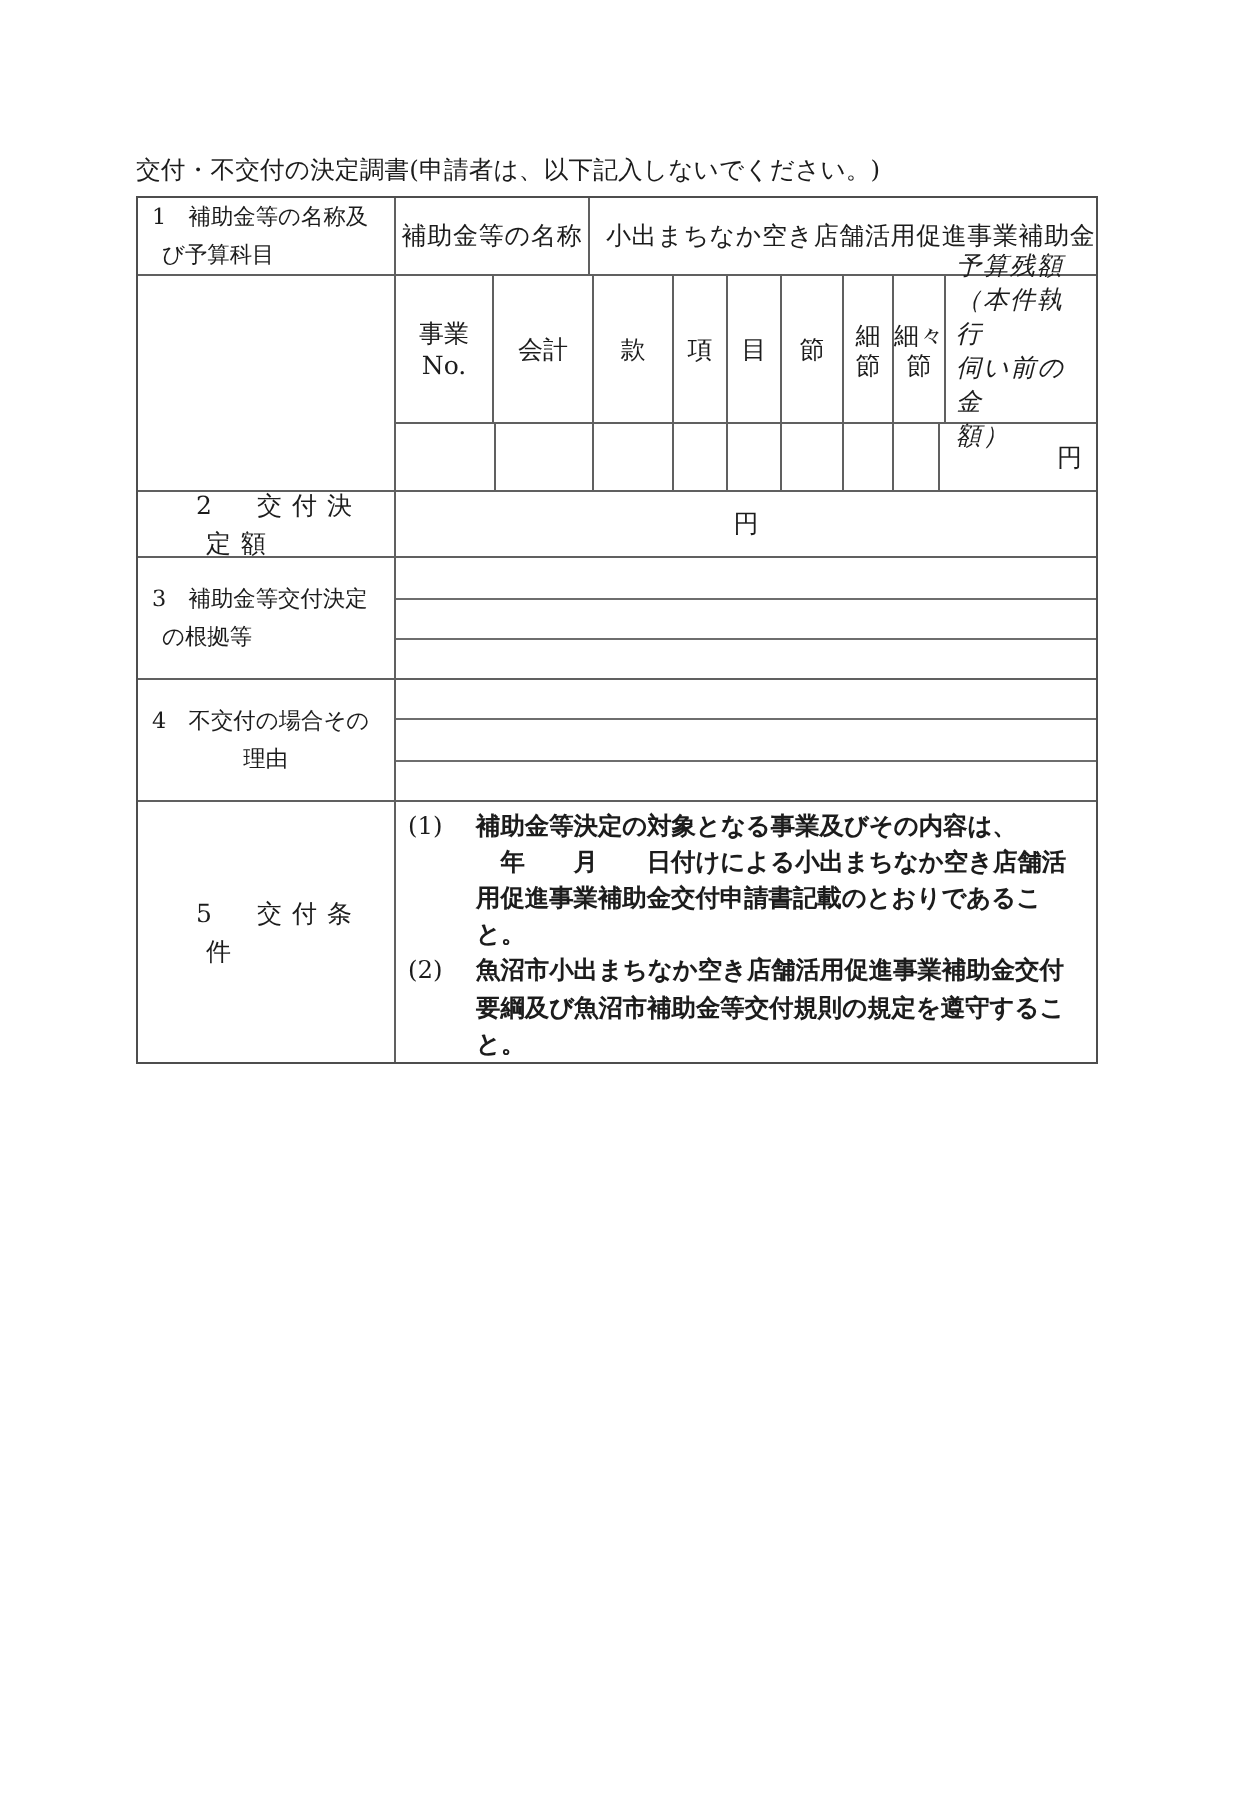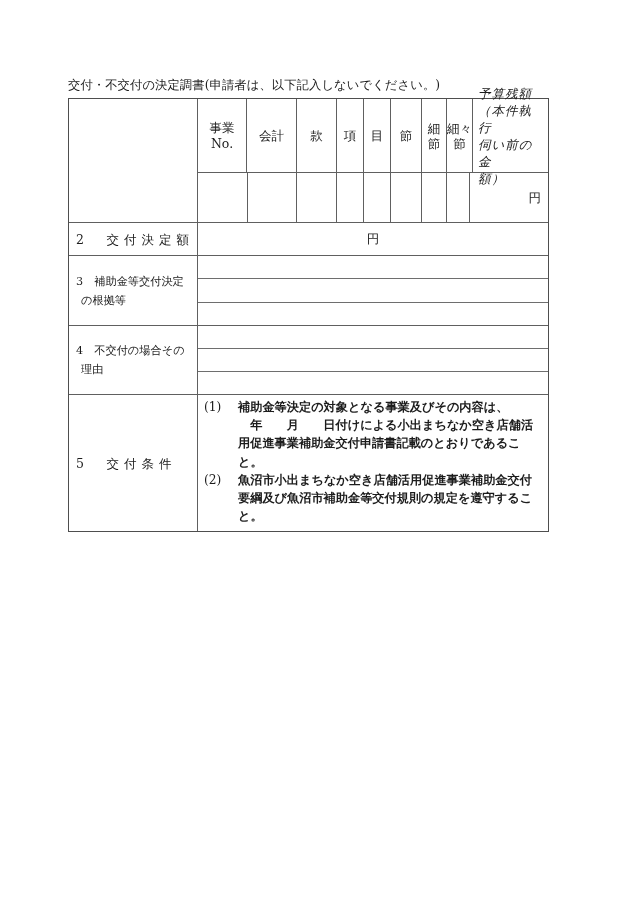--- a/index.html
+++ b/index.html
@@ -32,38 +32,38 @@
     flex-direction: column;
     font-size: 12.5px;
     background: #fff;
   }
   .tr { display: flex; border-bottom: 1px solid #606060; }
   .tr:last-child { border-bottom: none; }
   .row1  { height: 41px; }
   .block { height: 124px; }
   .row2  { height: 33px; }
   .row3  { height: 70px; justify-content: space-between; }
-  .row4  { height: 69px; }
+  .row4  { height: 69px; text-align: center; }
   .row5  { flex: 1; }
 
   .cell-a {
     flex: 0 0 129px;
     width: 129px;
     border-right: 1px solid #606060;
     display: flex;
     align-items: center;
   }
   .lbl {
     padding-left: 12px;
     text-indent: -5px;
     line-height: 19px;
     white-space: pre-line;
   }
   .lbl-long   { font-size: 11.2px; }
-  .lbl-spread { font-size: 12.5px; letter-spacing: 5px; }
+  .lbl-spread { font-size: 12.5px; letter-spacing: 5px; margin-left: 22px; }
 
   .name-label {
     flex: 0 0 97px;
     border-right: 1px solid #606060;
     display: flex;
     align-items: center;
     justify-content: center;
     letter-spacing: 0.4px;
   }
   .name-value {
@@ -124,20 +124,28 @@
 </style>
 </head>
 <body>
 
 <div class="sheet">
 
   <div class="doc-title">交付・不交付の決定調書(申請者は、以下記入しないでください。)</div>
 
   <div class="form-table">
 
+    <div class="tr row1">
+      <div class="cell-a">
+        <div class="lbl lbl-long">1　補助金等の名称及
+び予算科目</div>
+      </div>
+      <div class="name-label">補助金等の名称</div>
+      <div class="name-value">小出まちなか空き店舗活用促進事業補助金</div>
+    </div>
 
     <div class="tr block">
       <div class="cell-a"></div>
       <div class="budget">
         <div class="hdr-row">
           <div class="bcell" style="flex:0 0 49px">事業
 No.</div>
           <div class="bcell" style="flex:0 0 50px">会計</div>
           <div class="bcell" style="flex:0 0 40px">款</div>
           <div class="bcell" style="flex:0 0 27px">項</div>

